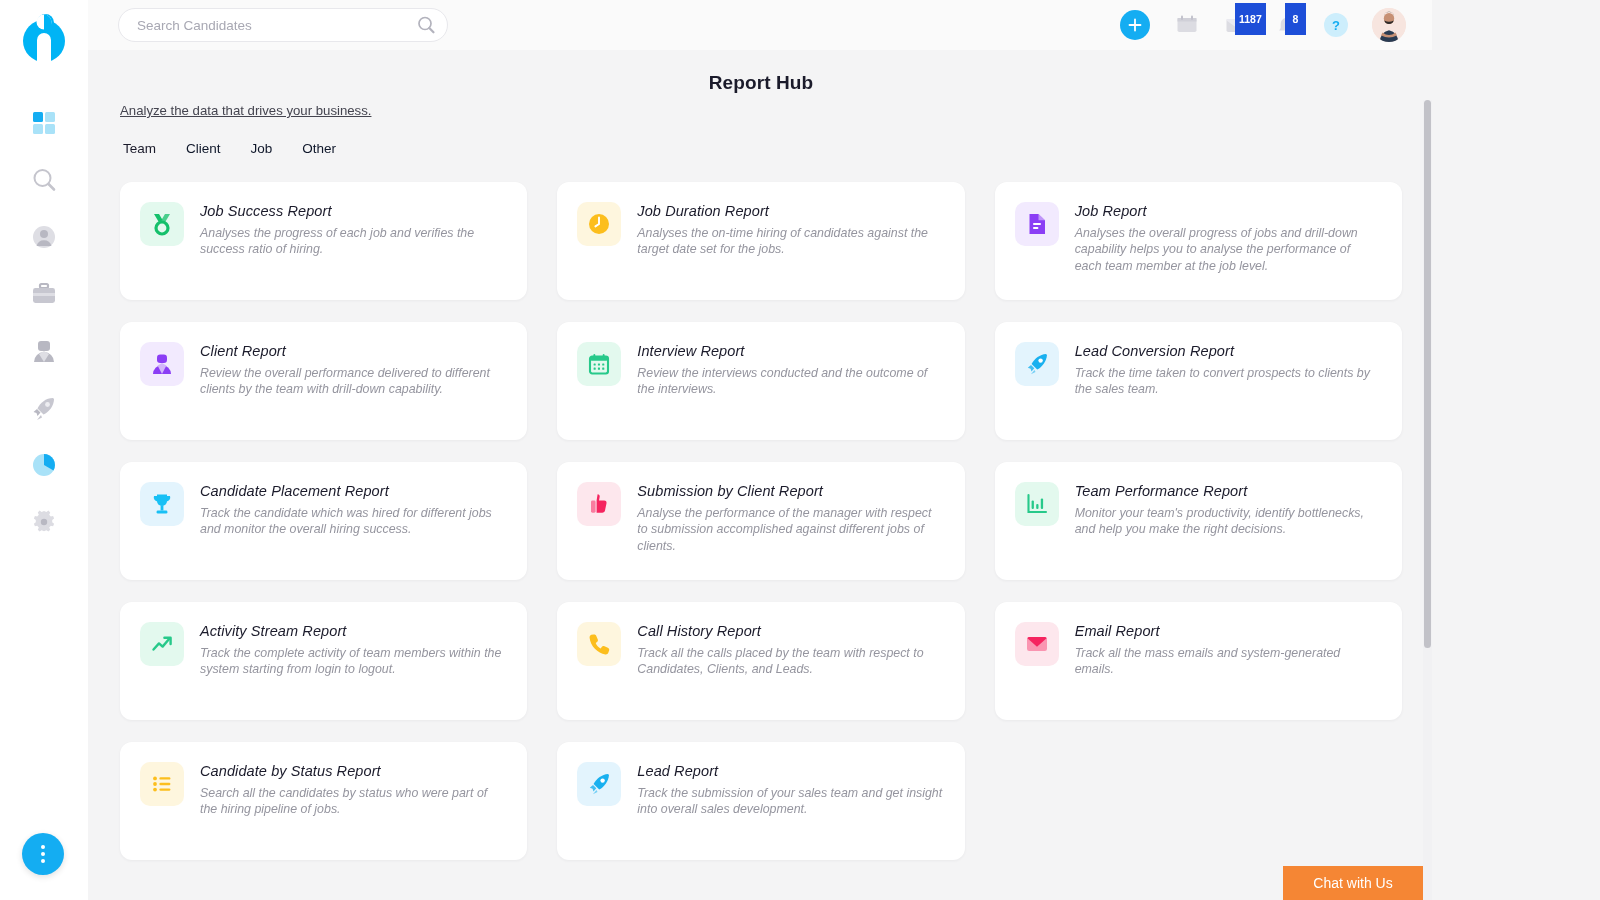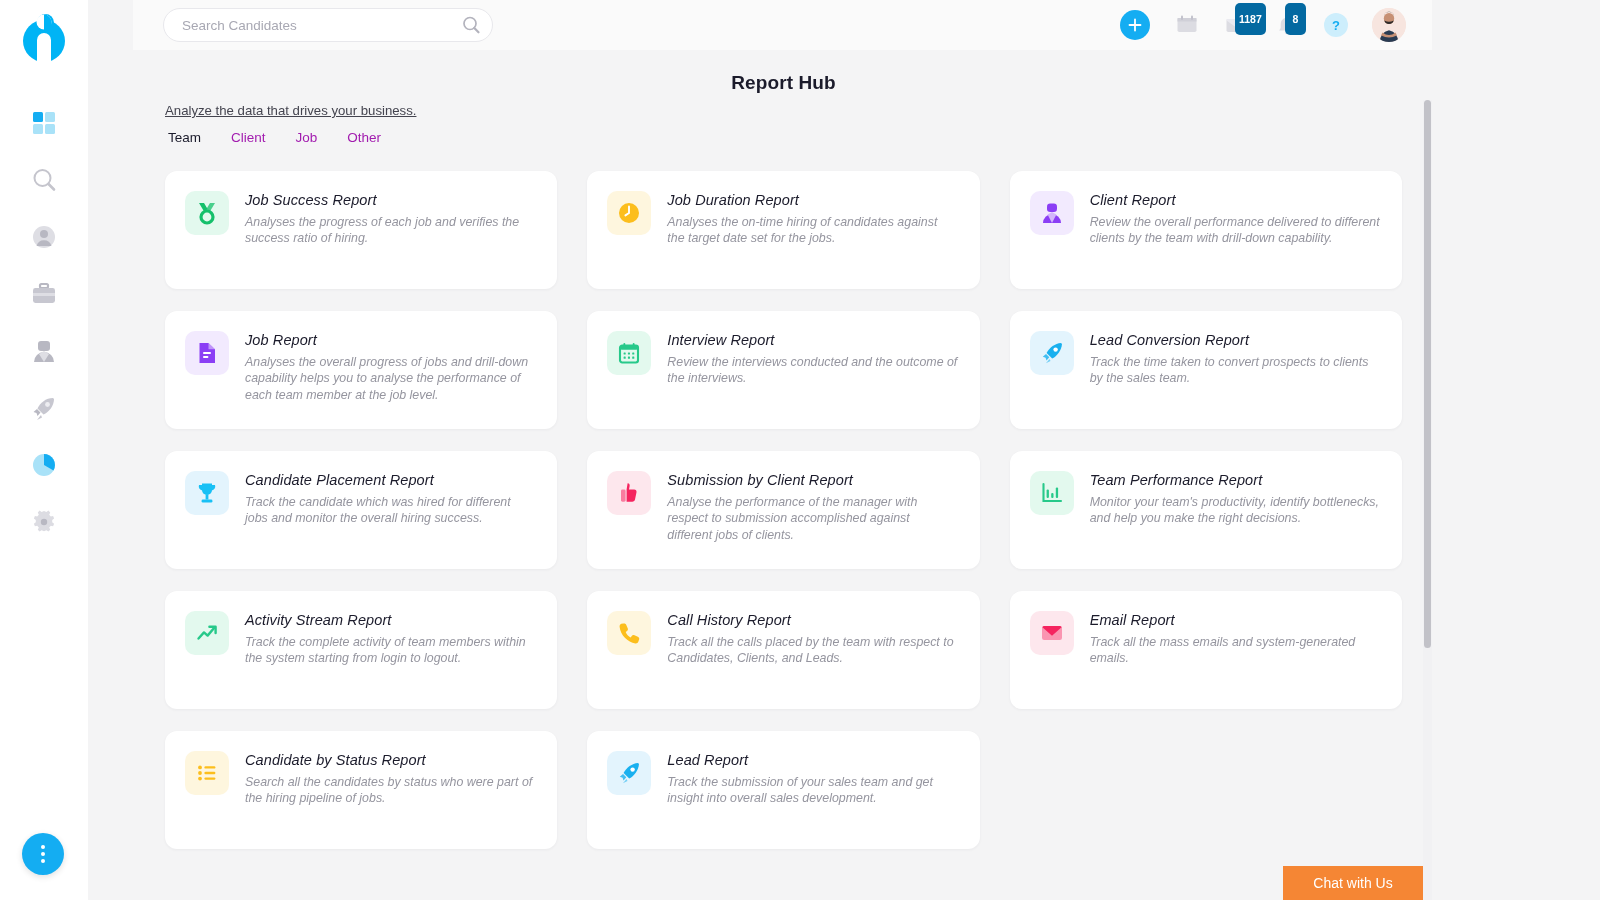--- a/index.html
+++ b/index.html
@@ -2,21 +2,21 @@
 <html><head>
 <meta charset="utf-8">
 <style>
   * { box-sizing: border-box; margin: 0; padding: 0; }
   html, body {
     width: 1600px; height: 900px;
     overflow: hidden;
     font-family: "Liberation Sans", sans-serif;
     background: #f4f4f5;
   }
-  .app { position: relative; width: 1432px; height: 900px; display: flex; gap: 45px; }
+  .app { position: relative; width: 1432px; height: 900px; display: flex; }
 
   
   .sidebar {
     width: 88px; height: 900px; background: #ffffff;
     display: flex; flex-direction: column; align-items: center;
     flex: 0 0 88px; position: relative; z-index: 5;
   }
   .logo { margin-top: 12px; width: 52px; height: 52px; }
   .nav { margin-top: 30px; display: flex; flex-direction: column; align-items: center; gap: 0; width: 100%; }
   .nav-item {
@@ -54,42 +54,42 @@
     cursor: pointer; background: none; border: none; padding: 0;
   }
   .top-actions { margin-left: auto; display: flex; align-items: center; gap: 24px; }
   .plus-btn {
     width: 30px; height: 30px; border-radius: 50%; background: #14adf2;
     display: flex; align-items: center; justify-content: center; cursor: pointer; border: none;
   }
   .icon-btn { position: relative; width: 26px; height: 26px; cursor: pointer; display: flex; align-items: center; justify-content: center; background:none;border:none;padding:0;}
   .badge {
     position: absolute; top: -9px; left: 11px; min-width: 21px; height: 21px;
-    border-radius: 5px; background: #0369a1; color: #fff;
+    border-radius: 0; background: #1d4ed8; color: #fff;
     font-size: 10.5px; font-weight: bold; display: flex; align-items: center; justify-content: center;
     padding: 16px 4px; line-height: 1;
   }
   .help-btn {
     width: 24px; height: 24px; border-radius: 50%; background: #cdeefc;
     color: #14adf2; font-size: 13px; font-weight: bold;
     display: flex; align-items: center; justify-content: center; cursor: pointer; border:none;
   }
   .avatar {
     width: 34px; height: 34px; border-radius: 50%; overflow: hidden;
     background: #f6e3dd; cursor: pointer; display:block;
   }
 
   
   .content {
     flex: 1; overflow: hidden; padding: 22px 30px 0 32px; position: relative;
   }
   .page-title { font-size: 19px; font-weight: bold; color: #1b1b2b; letter-spacing: .1px; text-align: center; }
   .page-sub { font-size: 13.2px; color: #44444f; margin-top: 9px; text-decoration: underline; }
-  .tabs { display: flex; gap: 30px; margin-top: 12px; padding-left: 3px; }
-  .tab { font-size: 13.5px; color: #a21caf; cursor: pointer; padding-bottom: 3px; }
+  .tabs { display: flex; gap: 30px; margin-top: 23px; padding-left: 3px; }
+  .tab { font-size: 13.5px; color: #0f172a; cursor: pointer; padding-bottom: 3px; }
   .tab.active { color: #1b1b2b; }
 
   .grid {
     margin-top: 23px; display: grid;
     grid-template-columns: repeat(3, 1fr);
     column-gap: 30px; row-gap: 22px;
   }
   .card {
     background: #fff; border-radius: 12px; min-height: 118px;
     padding: 20px 22px 20px 20px; display: flex; gap: 16px;
@@ -296,42 +296,42 @@
               </svg>
             </div>
             <div class="card-body">
               <div class="card-title">Job Duration Report</div>
               <div class="card-desc">Analyses the on-time hiring of candidates against the target date set for the jobs.</div>
             </div>
           </div>
           <div class="card">
             <div class="card-icon" style="background:#f2eafe">
               <svg width="24" height="24" viewBox="0 0 24 24">
-                <rect x="7" y="2.5" width="10" height="8.4" rx="3.2" fill="#8b3ef5"></rect>
-                <path d="M3 22 a9 9 0 0 1 18 0 Z" fill="#8b3ef5"></path>
-                <path d="M12 11 l-4.4 2.4 L12 22 l4.4 -8.6 Z" fill="#d3b6fb"></path>
-              </svg>
-            </div>
-            <div class="card-body">
-              <div class="card-title">Client Report</div>
-              <div class="card-desc">Review the overall performance delivered to different clients by the team with drill-down capability.</div>
-            </div>
-          </div>
-          <div class="card">
-            <div class="card-icon" style="background:#f2eafe">
-              <svg width="24" height="24" viewBox="0 0 24 24">
                 <path d="M4.5 2 h9 L20 8.3 V22 H4.5 Z" fill="#8b3ef5"></path>
                 <path d="M13.5 2 L20 8.3 h-6.5 Z" fill="#fff" opacity=".45"></path>
                 <rect x="8" y="11" width="8" height="1.9" rx=".9" fill="#fff"></rect>
                 <rect x="8" y="15" width="5.4" height="1.9" rx=".9" fill="#fff"></rect>
               </svg>
             </div>
             <div class="card-body">
               <div class="card-title">Job Report</div>
               <div class="card-desc">Analyses the overall progress of jobs and drill-down capability helps you to analyse the performance of each team member at the job level.</div>
+            </div>
+          </div>
+          <div class="card">
+            <div class="card-icon" style="background:#f2eafe">
+              <svg width="24" height="24" viewBox="0 0 24 24">
+                <rect x="7" y="2.5" width="10" height="8.4" rx="3.2" fill="#8b3ef5"></rect>
+                <path d="M3 22 a9 9 0 0 1 18 0 Z" fill="#8b3ef5"></path>
+                <path d="M12 11 l-4.4 2.4 L12 22 l4.4 -8.6 Z" fill="#d3b6fb"></path>
+              </svg>
+            </div>
+            <div class="card-body">
+              <div class="card-title">Client Report</div>
+              <div class="card-desc">Review the overall performance delivered to different clients by the team with drill-down capability.</div>
             </div>
           </div>
           <div class="card">
             <div class="card-icon" style="background:#e3f9ee">
               <svg width="24" height="24" viewBox="0 0 24 24">
                 <rect x="3" y="4.5" width="18" height="17" rx="2.2" fill="none" stroke="#27c98a" stroke-width="2.1"></rect>
                 <rect x="3" y="4.5" width="18" height="4.2" rx="1.6" fill="#27c98a"></rect>
                 <rect x="6.4" y="2" width="1.9" height="4.6" rx=".9" fill="#27c98a"></rect>
                 <rect x="15.7" y="2" width="1.9" height="4.6" rx=".9" fill="#27c98a"></rect>
                 <g fill="#27c98a">

